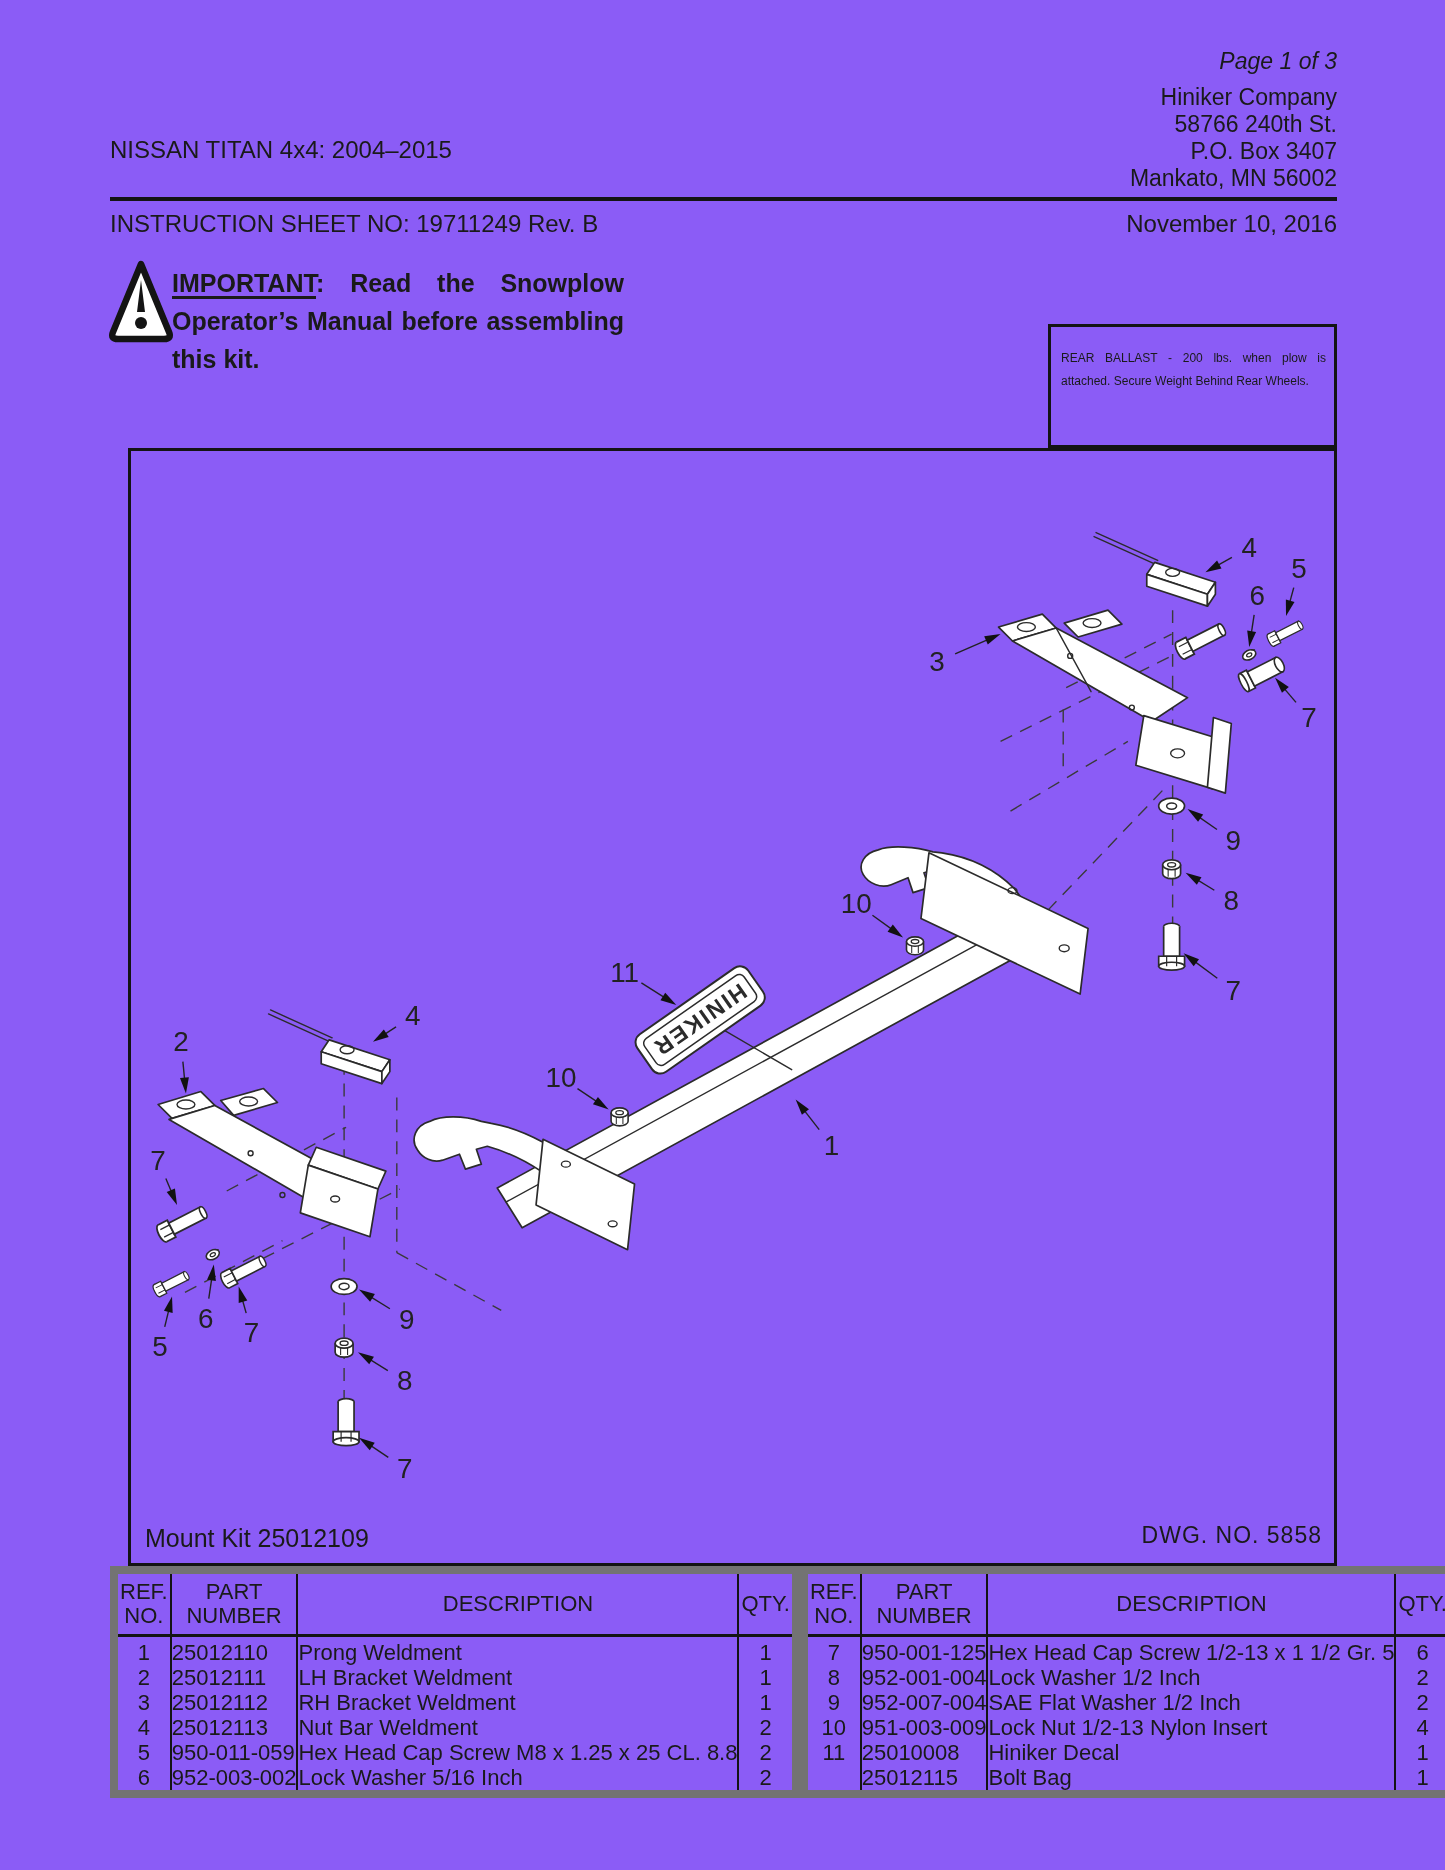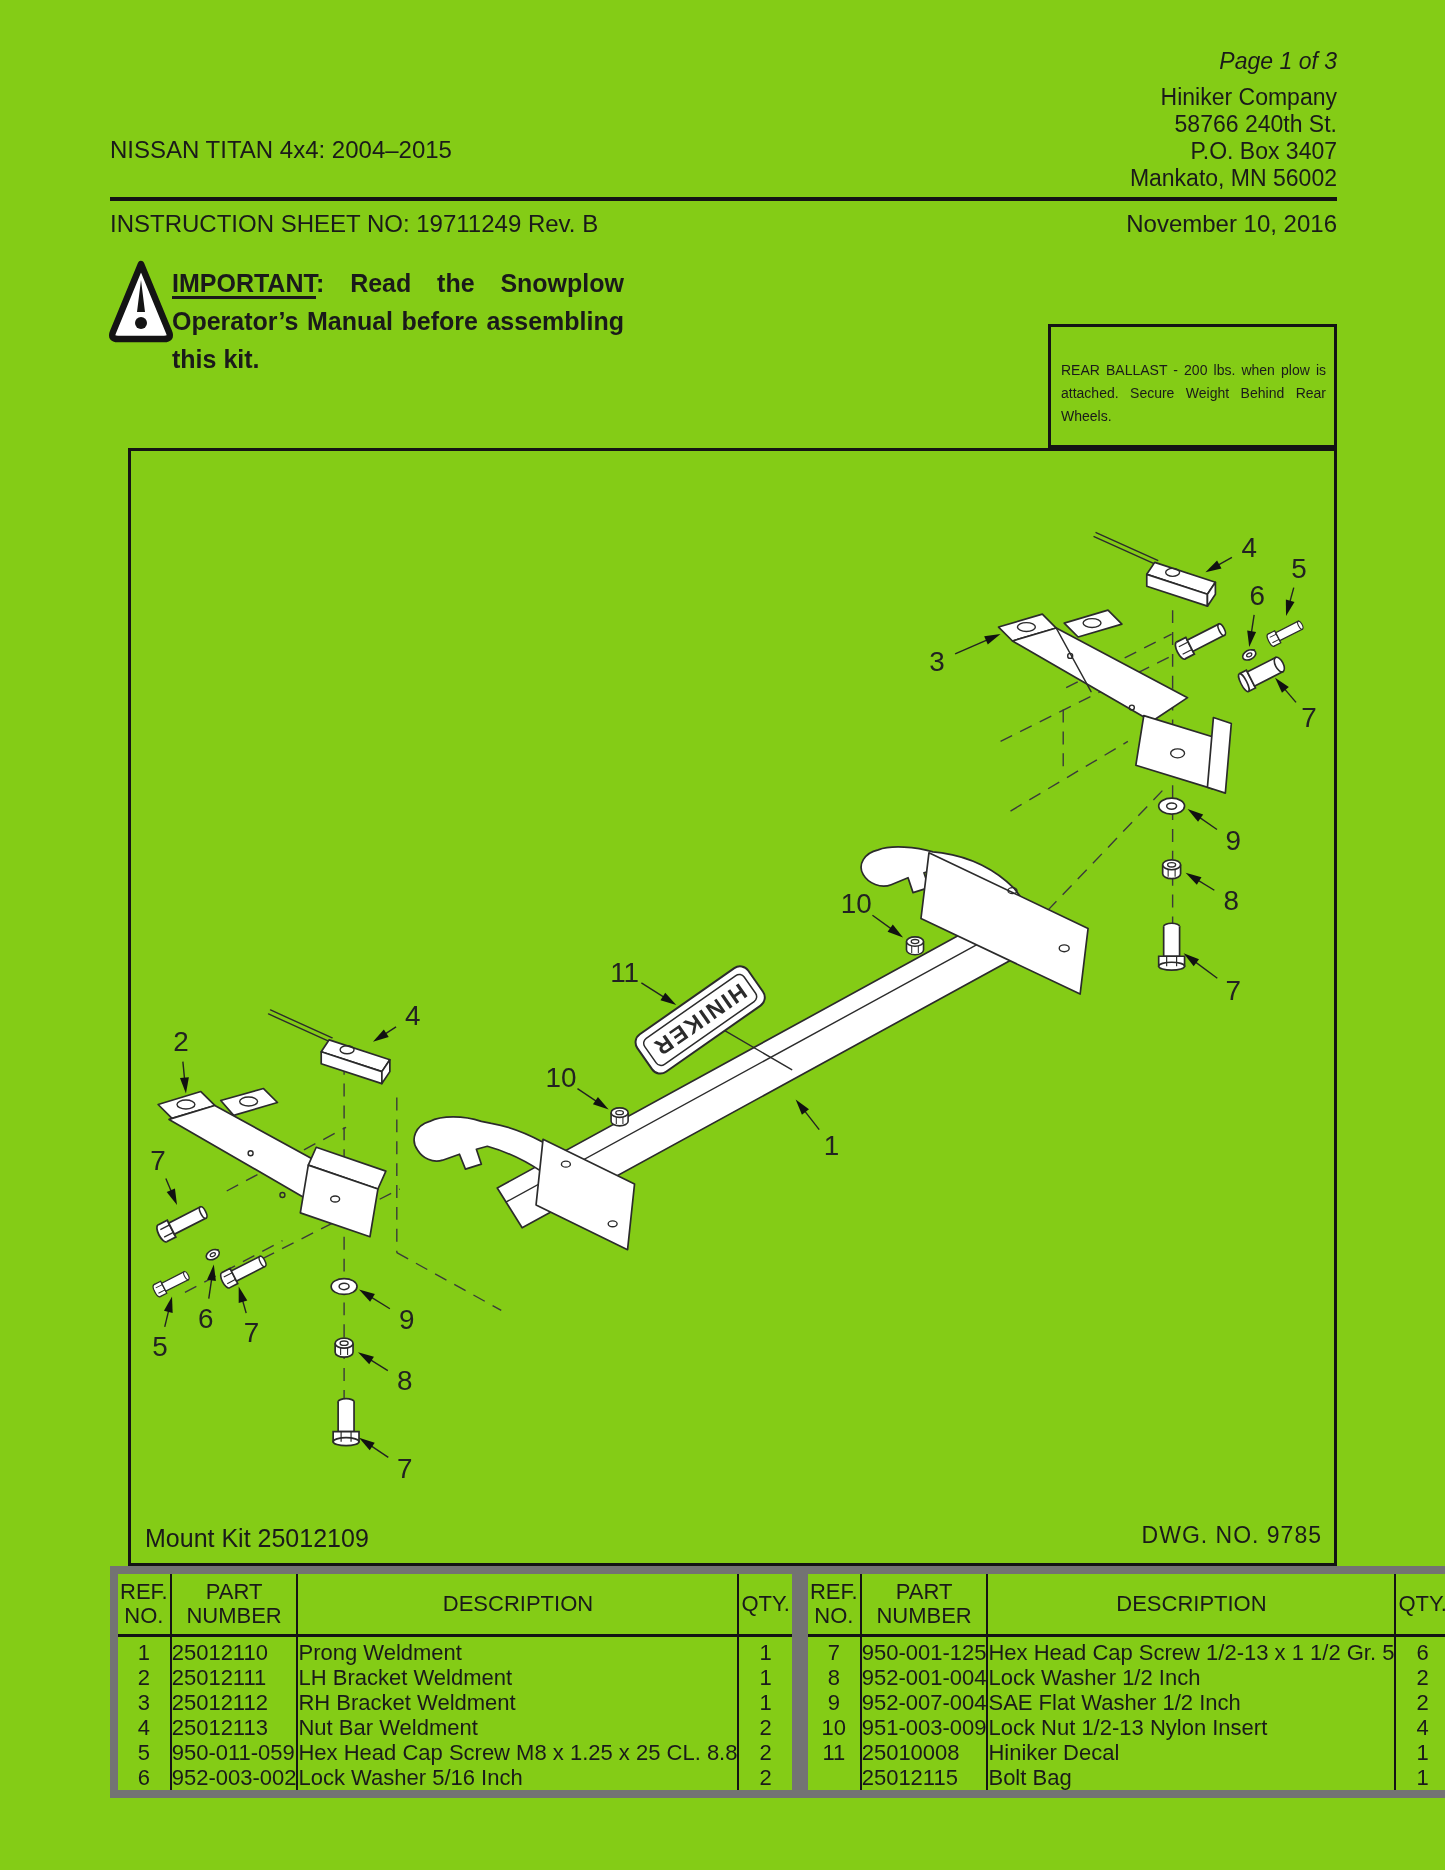--- a/index.html
+++ b/index.html
@@ -1,30 +1,30 @@
 <!DOCTYPE html>
 <html><head>
 <meta charset="utf-8">
 <style>
   html,body{margin:0;padding:0;background:#fff;}
-  .page{position:relative;width:1445px;height:1870px;background:#84cc16;overflow:hidden;
+  .page{position:relative;width:1445px;height:1870px;background:#8b5cf6;overflow:hidden;
         font-family:"Liberation Sans",sans-serif;color:#1a1a1a;}
   .page-label{position:absolute;top:48px;right:108px;font-style:italic;font-size:23px;}
   .company{position:absolute;top:84px;right:108px;text-align:right;font-size:23px;line-height:27px;}
   .title-block{position:absolute;top:134px;left:110px;font-size:24px;line-height:31px;}
   .rule{position:absolute;left:110px;width:1227px;height:4px;background:#141414;top:197px;}
   .sheet-row{position:absolute;top:210px;left:110px;width:1227px;font-size:24px;}
   .sheet-no{float:left;}
   .sheet-date{float:right;}
   .warn-icon{position:absolute;left:106px;top:256px;}
   .important{position:absolute;left:172px;top:264px;width:452px;font-size:25px;font-weight:bold;
              line-height:38px;text-align:justify;}
   .important .imp-label{text-decoration:underline;text-decoration-thickness:3px;text-underline-offset:4px;}
   .ballast{position:absolute;left:1048px;top:324px;width:289px;height:124px;border:3px solid #141414;
-           box-sizing:border-box;padding:32px 8px 0 10px;font-size:14px;line-height:23px;text-align:justify;}
+           box-sizing:border-box;padding:20px 8px 0 10px;font-size:12px;line-height:23px;text-align:justify;}
   .diagram-box{position:absolute;left:128px;top:448px;width:1209px;height:1118px;border:3px solid #141414;
                box-sizing:border-box;}
   .diagram-box svg{position:absolute;left:0;top:0;width:100%;height:100%;}
   .kit-label{position:absolute;left:14px;bottom:10px;font-size:25px;}
   .dwg-label{position:absolute;right:12px;bottom:14px;font-size:23px;letter-spacing:1px;}
   
   .part{stroke:#2b2b2b;stroke-width:1.7;fill:#fff;stroke-linejoin:round;stroke-linecap:round;}
   .thin{stroke:#2b2b2b;stroke-width:1.4;fill:none;stroke-linecap:round;}
   .dash{stroke:#3a3a3a;stroke-width:1.4;fill:none;stroke-dasharray:13 9;}
   .leader{stroke:#222;stroke-width:1.4;}
@@ -284,21 +284,21 @@
           <line x1="257.97927974400653" y1="924.4978534590679" x2="238.2124321535961" y2="912.3012879245593" class="leader"></line>
           <polygon points="228,906 243.97955917650452,910.5720551751472 239.25359323308507,918.2313792903442" class="arrowhead"></polygon>
           <text x="275" y="935" class="callout-num">8</text>
           <line x1="258.4146714481768" y1="1011.822930758554" x2="238.9511971310939" y2="998.7062415448677" class="leader"></line>
           <polygon points="229,992 244.78310342078387,997.2099564689966 239.75342226213317,1004.673354317317" class="arrowhead"></polygon>
           <text x="275" y="1023" class="callout-num">7</text>
         </g>
     </svg>
 
     <div class="kit-label">Mount Kit 25012109</div>
-    <div class="dwg-label">DWG. NO. 9785</div>
+    <div class="dwg-label">DWG. NO. 5858</div>
   </div>
 
   <div class="tables">
     <table class="parts">
       <colgroup>
           <col style="width:48px">
           <col style="width:103px">
           <col style="width:312px">
           <col style="width:45px">
         </colgroup>

